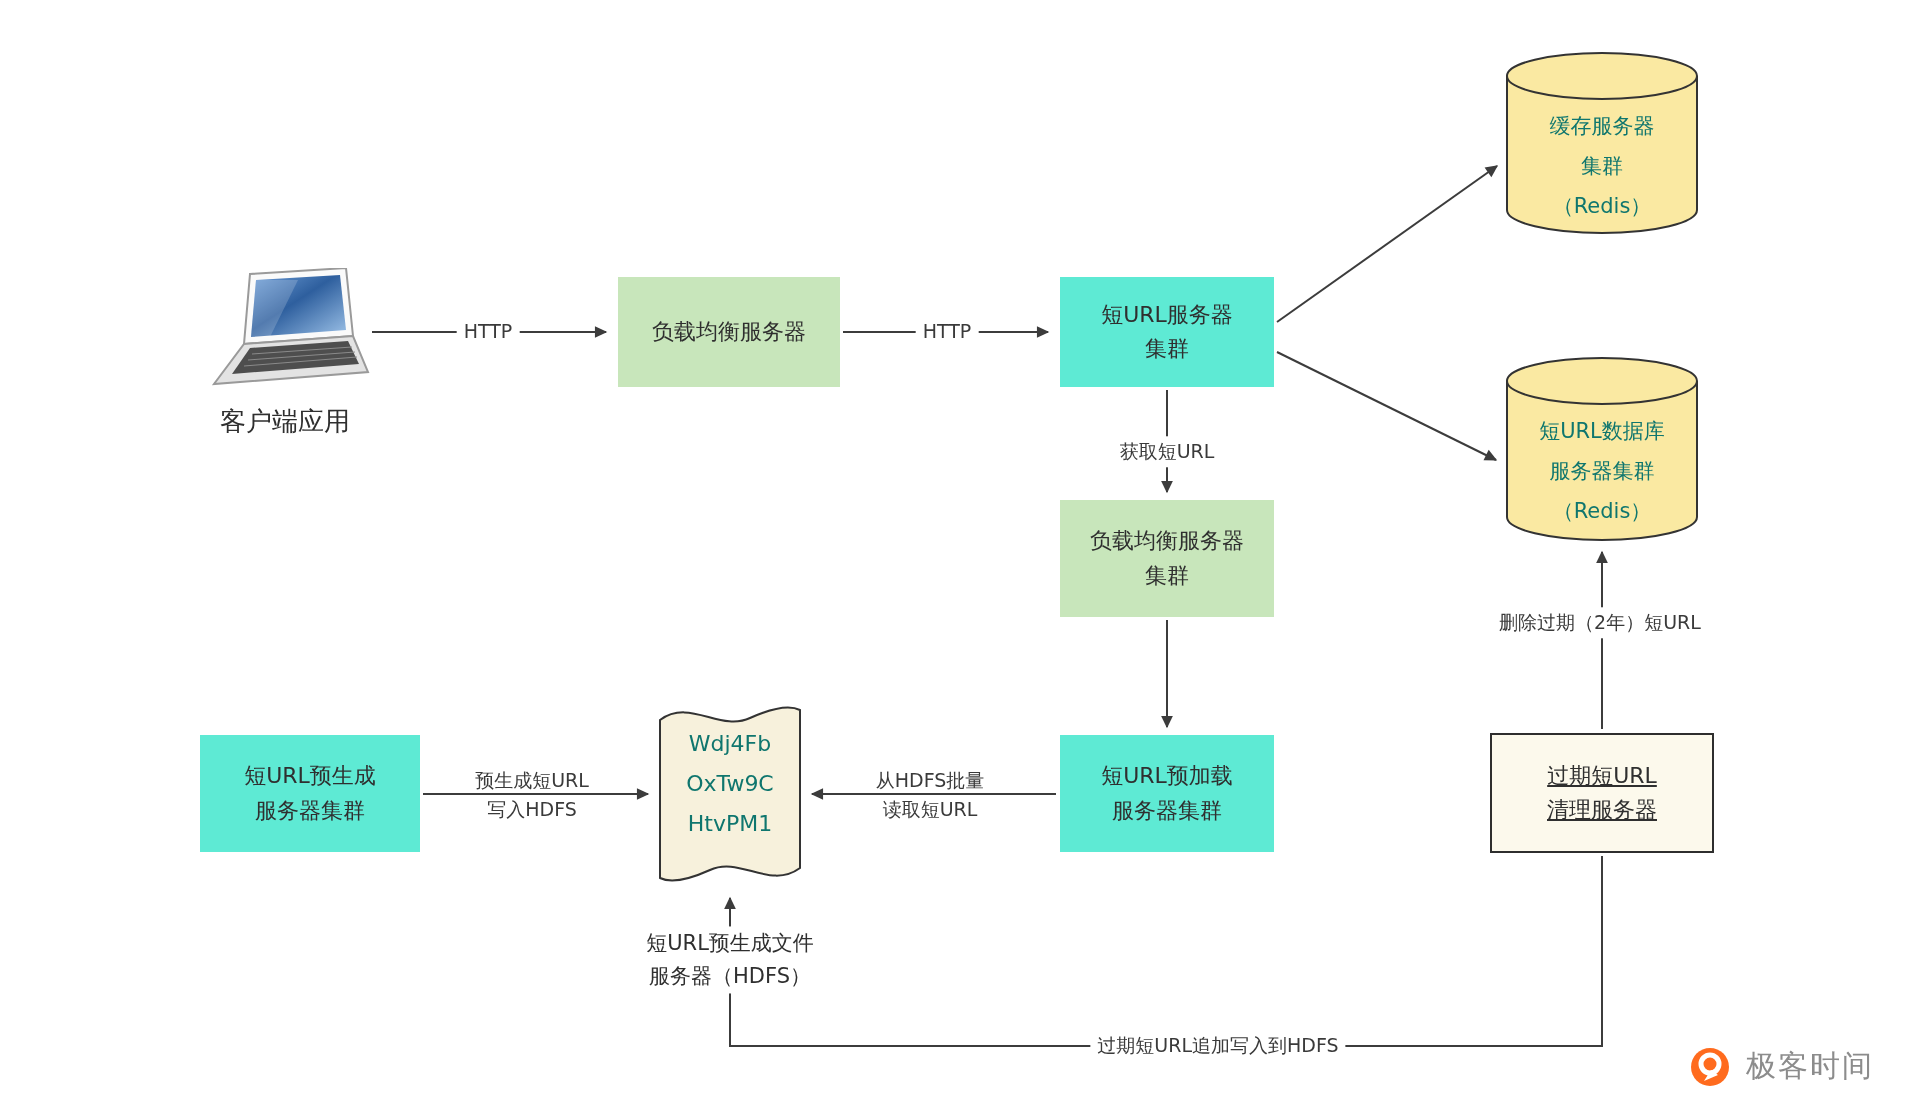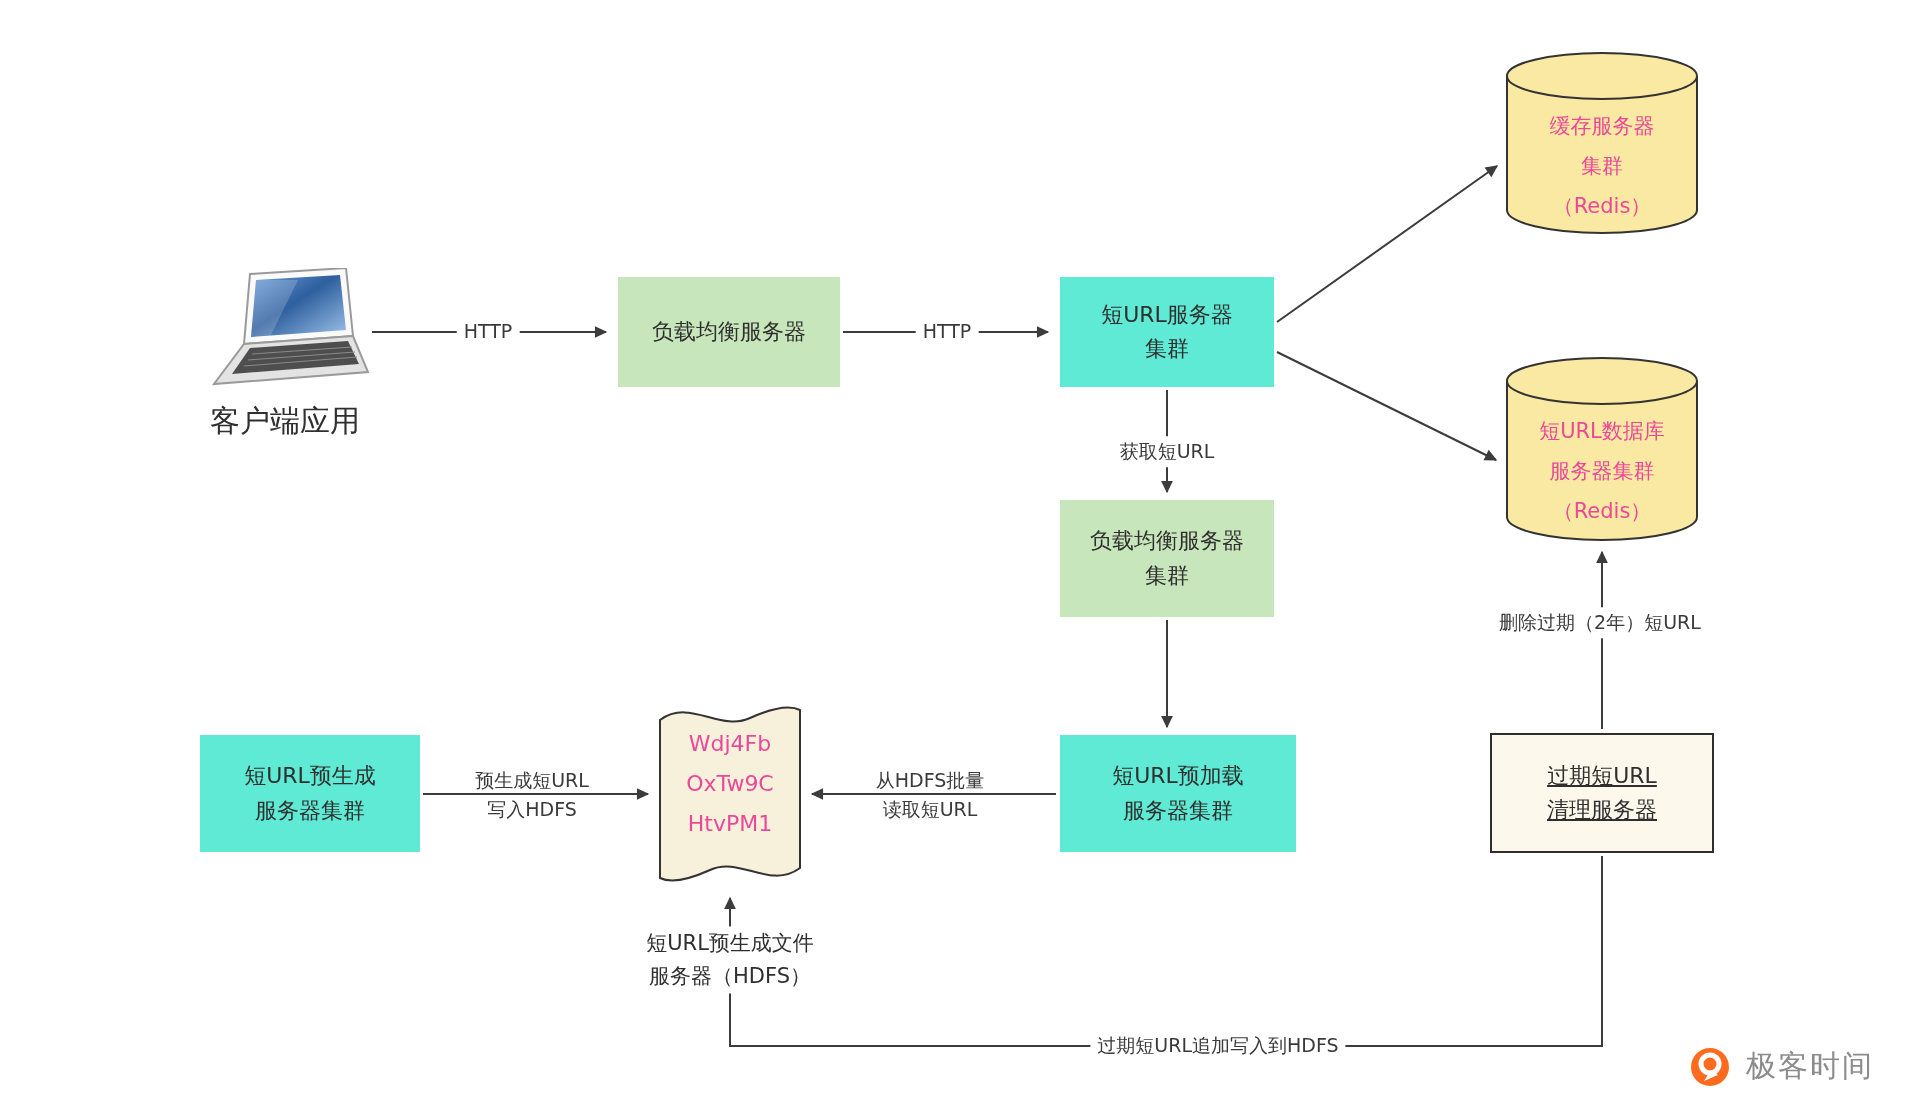--- a/index.html
+++ b/index.html
@@ -17,28 +17,28 @@
     display:flex; flex-direction:column; align-items:center; justify-content:center;
     text-align:center; font-size:22px; line-height:1.55; color:#2f2f2f;
   }
   .green { background:#c8e6bb; }
   .brown { background:#5eead4; }
   .outline-box { background:#fcf9ec; border:2px solid #2e2e2e; }
 
   .shape { position:absolute; z-index:2; }
   .shape .shape-text {
     position:absolute; left:0; right:0; text-align:center;
-    font-size:21px; color:#ec4899;
+    font-size:21px; color:#0f766e;
   }
   .cyl-text div { line-height:40px; }
   .doc-text div { line-height:40px; font-size:22px; }
 
   .node-caption {
     position:absolute; z-index:3; transform:translate(-50%,-50%);
-    font-size:30px; color:#2f2f2f; white-space:nowrap; text-align:center;
+    font-size:26px; color:#2f2f2f; white-space:nowrap; text-align:center;
   }
   .edge-label {
     position:absolute; z-index:3; transform:translate(-50%,-50%);
     font-size:19px; color:#3a3a3a; text-align:center; line-height:1.55; white-space:nowrap;
   }
   .bg-white { background:#ffffff; padding:1px 7px; }
 
   .logo {
     position:absolute; z-index:3; display:flex; align-items:center; gap:16px;
     font-size:30px; color:#8c8c8c; letter-spacing:2px;
@@ -121,21 +121,21 @@
       <div>服务器集群</div>
       <div>（Redis）</div>
     </div>
   </div>
 
   <div class="node green" style="left:1060px; top:500px; width:214px; height:117px;">
     <span>负载均衡服务器</span>
     <span>集群</span>
   </div>
 
-  <div class="node brown" style="left:1060px; top:735px; width:236px; height:117px;">
+  <div class="node brown" style="left:1060px; top:735px; width:214px; height:117px;">
     <span>短URL预加载</span>
     <span>服务器集群</span>
   </div>
 
   <div class="node brown" style="left:200px; top:735px; width:220px; height:117px;">
     <span>短URL预生成</span>
     <span>服务器集群</span>
   </div>
 
   <div class="shape" style="left:656px; top:698px; width:148px; height:192px;">

